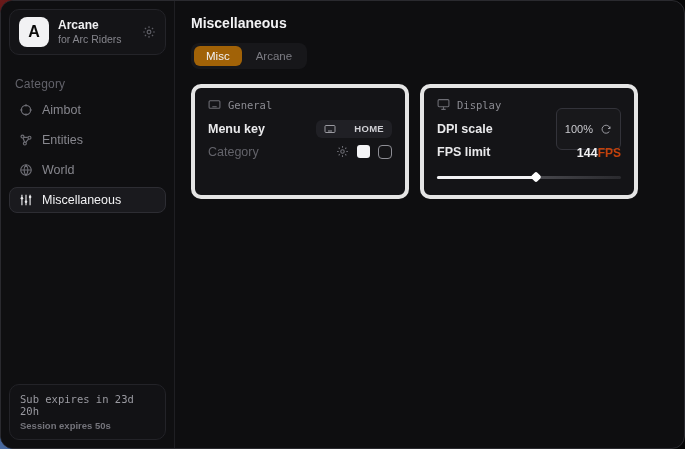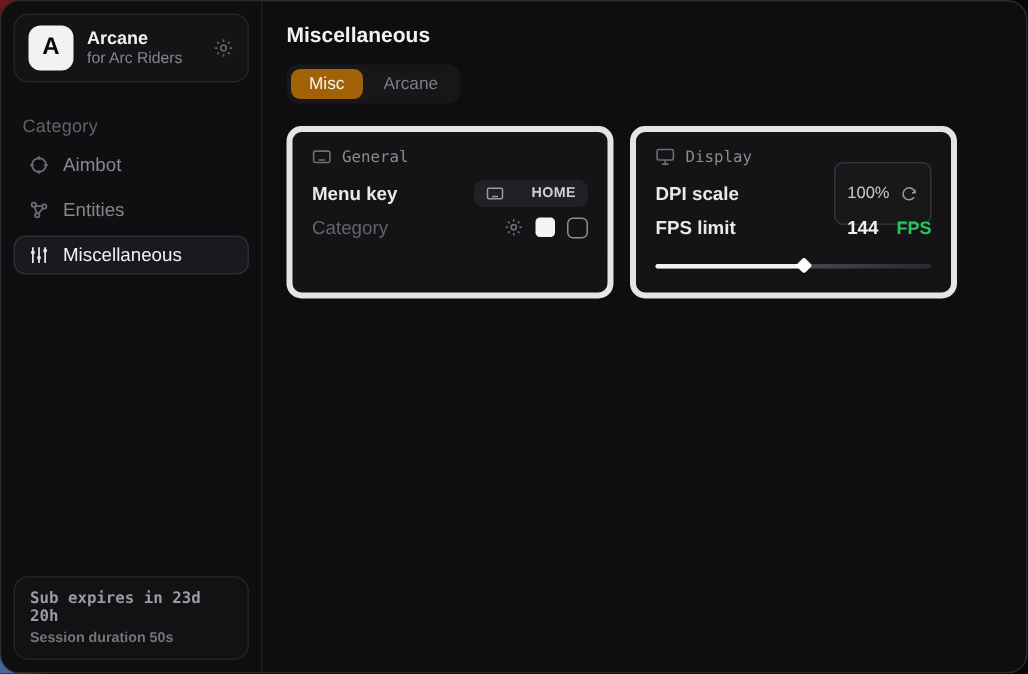--- a/index.html
+++ b/index.html
@@ -40,21 +40,21 @@
   .category { font-size:12px; color:#62626a; margin:14px 14px 6px 14px; letter-spacing:.2px; }
   .nav { display:flex; flex-direction:column; gap:4px; padding:0 8px; }
   .nav-item { display:flex; align-items:center; gap:9px; height:26px; padding:0 9px;
     border:1px solid transparent; border-radius:8px; color:#87878e; font-size:12.5px; cursor:default; }
   .nav-item .ico { display:flex; color:#6d6d74; }
   .nav-item.active { background:#1a1a1e; border-color:#2d2d33; color:#f2f2f4; }
   .nav-item.active .ico { color:#e8e8ea; }
   .sb-spacer { flex:1; }
   .sb-footer { margin:8px; padding:8px 10px; background:#121215; border:1px solid #232328;
     border-radius:10px; }
-  .sb-footer-line1 { font-family:"DejaVu Sans Mono", monospace; font-size:10.5px; color:#9a9aa1;font-weight:bold; }
+  .sb-footer-line1 { font-family:"DejaVu Sans Mono", monospace; font-size:10.5px; color:#9a9aa1; }
   .sb-footer-line2 { font-size:9.5px; font-weight:bold; color:#74747b; margin-top:3px; }
 
   
   .main { flex:1; padding:14px 16px; }
   .page-title { font-size:14px; font-weight:bold; color:#f2f2f4; }
   .tabs { display:inline-flex; margin-top:12px; background:#17171a; border-radius:8px; padding:3px; gap:2px; }
   .tab { font-size:11.5px; padding:4px 12px; border-radius:6px; color:#7c7c83; cursor:default; }
   .tab.active { background:#a16207; color:#f2f2f4; font-weight:normal; }
 
   .cards { display:flex; gap:11px; margin-top:15px; }
@@ -72,21 +72,21 @@
   .keychip-text { font-size:9.5px; font-weight:bold; letter-spacing:.3px; }
   .right-group { display:flex; align-items:center; gap:8px; }
   .mini-gear { display:flex; color:#6d6d74; }
   .swatch { width:13px; height:13px; border-radius:3px; background:#f5f5f7; }
   .checkbox { width:14px; height:14px; border-radius:4px; border:1.5px solid #8e8e95; background:transparent; }
   .dpi-box { display:flex; align-items:center; gap:7px; border:1px solid #33333a; background:#18181b;
     border-radius:6px; padding:14px 8px; }
   .dpi-value { font-size:11px; color:#c9c9ce; }
   .dpi-refresh { display:flex; color:#9a9aa1; }
   .fps-value { font-size:12.5px; font-weight:bold; color:#f0f0f2;margin-top:44px; }
-  .fps-unit { font-size:12px; font-weight:bold; color:#22c55e; margin-left:12px; }
+  .fps-unit { font-size:12px; font-weight:bold; color:#c2410c; margin-left:0; }
   .slider { position:relative; margin-top:10px; height:8px; }
   .slider-track { position:absolute; top:3px; left:0; right:0; height:2.5px; border-radius:2px;
     background:linear-gradient(to right,#6a6a70 0%, #2a2a2e 100%); }
   .slider-fill { position:absolute; top:2.5px; left:0; height:3.5px; border-radius:2px; background:#f2f2f4; }
   .slider-thumb { position:absolute; top:0; width:8px; height:8px; background:#ffffff;
     transform:translateX(-50%) rotate(45deg); border-radius:2px; }
 </style>
 </head>
 <body>
 
@@ -127,38 +127,47 @@
         <span class="ico">
           <svg width="14" height="14" viewBox="0 0 24 24" fill="none" stroke="currentColor" stroke-width="2">
               <circle cx="6" cy="6" r="2.5"></circle>
               <circle cx="18" cy="8" r="2.5"></circle>
               <circle cx="10" cy="18" r="2.5"></circle>
               <path d="M8 7.5l7 0M7 8.5l2.5 7M16.5 10l-5 6"></path>
             </svg>
         </span>
         <span>Entities</span>
       </div>
+      <div class="nav-item">
+        <span class="ico">
+          <svg width="14" height="14" viewBox="0 0 24 24" fill="none" stroke="currentColor" stroke-width="2">
+              <circle cx="12" cy="12" r="9"></circle>
+              <path d="M3 12h18M12 3a14 14 0 0 1 0 18M12 3a14 14 0 0 0 0 18"></path>
+            </svg>
+        </span>
+        <span>World</span>
+      </div>
       <div class="nav-item active">
         <span class="ico">
           <svg width="14" height="14" viewBox="0 0 24 24" fill="none" stroke="currentColor" stroke-width="2">
               <path d="M5 3v18M12 3v18M19 3v18"></path>
               <circle cx="5" cy="9" r="2.2" fill="currentColor" stroke="none"></circle>
               <circle cx="12" cy="15" r="2.2" fill="currentColor" stroke="none"></circle>
               <circle cx="19" cy="7" r="2.2" fill="currentColor" stroke="none"></circle>
             </svg>
         </span>
         <span>Miscellaneous</span>
       </div>
     </div>
 
     <div class="sb-spacer"></div>
 
     <div class="sb-footer">
       <div class="sb-footer-line1">Sub expires in 23d 20h</div>
-      <div class="sb-footer-line2">Session duration 50s</div>
+      <div class="sb-footer-line2">Session expires 50s</div>
     </div>
   </div>
 
   <div class="main">
     <div class="page-title">Miscellaneous</div>
 
     <div class="tabs">
       <div class="tab active">Misc</div>
       <div class="tab">Arcane</div>
     </div>

